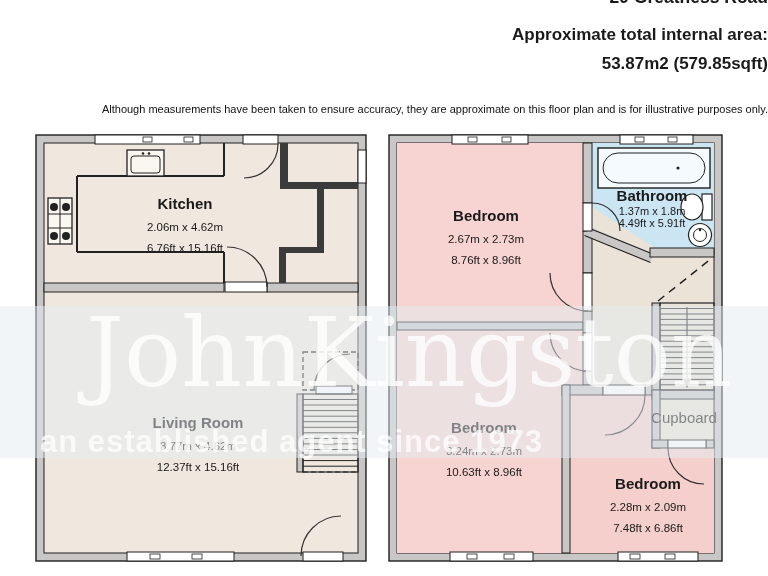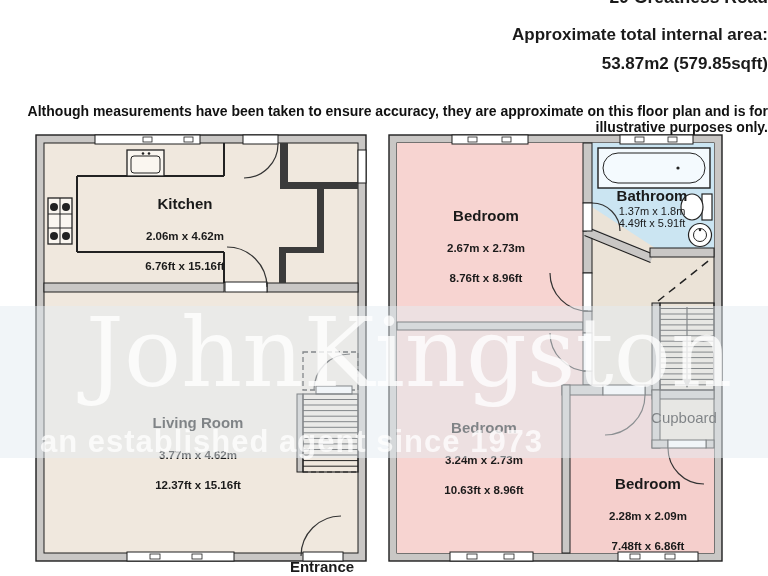--- a/index.html
+++ b/index.html
@@ -2,25 +2,25 @@
 <html><head>
 <meta charset="utf-8">
 <style>
   html,body{margin:0;padding:0;background:#fff;}
   #page{position:relative;width:768px;height:576px;background:#ffffff;overflow:hidden;
         font-family:"Liberation Sans",sans-serif;color:#1a1a1a;}
   .hdr{position:absolute;left:0;width:768px;text-align:right;}
   .title{top:-13px;font-size:17.5px;font-weight:700;}
   .area1{top:25px;font-size:17px;font-weight:700;}
   .area2{top:46px;font-size:17px;font-weight:700;margin-top:8px;}
-  .disclaimer{top:103px;font-size:14px;font-weight:700;color:#111;}
+  .disclaimer{top:103px;font-size:11px;font-weight:400;color:#111;}
   svg{position:absolute;}
   .lbl{position:absolute;text-align:center;line-height:1.12;pointer-events:none;}
   .room-name{font-size:15px;font-weight:700;}
-  .room-dims{font-size:11.5px;font-weight:700;margin-top:17px;}
+  .room-dims{font-size:11.5px;font-weight:400;margin-top:8px;}
   .small-name{font-size:15px;font-weight:700;}
   .small-dims{font-size:11px;font-weight:400;}
   .entrance{font-size:15px;font-weight:700;}
   .cupboard{font-size:15px;font-weight:400;}
   
   #wm-band{position:absolute;left:0;top:306px;width:768px;height:152px;
            background:rgba(228,236,242,0.5);pointer-events:none;}
   #wm-brand{position:absolute;left:0;top:-8px;width:768px;text-align:center;
             transform:translateX(25px);
             font-family:"DejaVu Serif",serif;font-size:95px;font-weight:400;
@@ -218,21 +218,20 @@
     <div class="room-dims">2.06m x 4.62m</div>
     <div class="room-dims">6.76ft x 15.16ft</div>
   </div>
 
   <div class="lbl" style="left:118px;top:415px;width:160px;">
     <div class="room-name">Living Room</div>
     <div class="room-dims">3.77m x 4.62m</div>
     <div class="room-dims">12.37ft x 15.16ft</div>
   </div>
 
-  <div class="lbl entrance" style="left:242px;top:559px;width:160px;">Entrance</div>
 
   <div class="lbl" style="left:406px;top:208px;width:160px;">
     <div class="room-name">Bedroom</div>
     <div class="room-dims">2.67m x 2.73m</div>
     <div class="room-dims">8.76ft x 8.96ft</div>
   </div>
 
   <div class="lbl" style="left:582px;top:188px;width:140px;">
     <div class="small-name">Bathroom</div>
     <div class="small-dims">1.37m x 1.8m</div>

